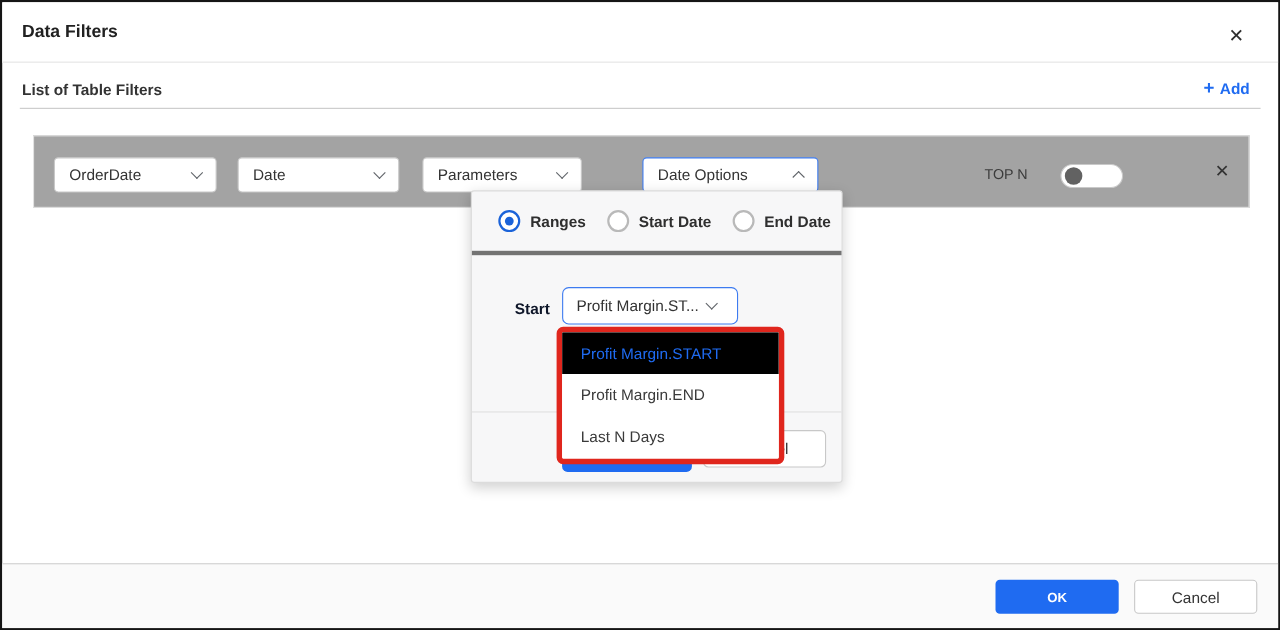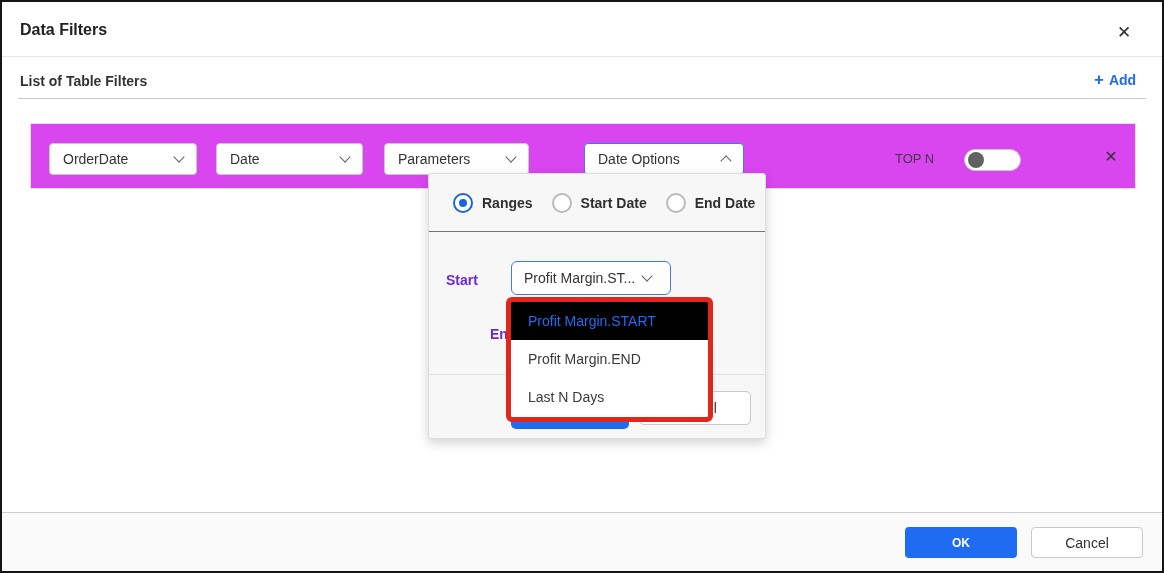--- a/index.html
+++ b/index.html
@@ -15,46 +15,46 @@
   .dlg-close { position:absolute; left:1110px; top:18px; width:24px; height:24px; font-size:17px; color:#2f2f2f;
                display:flex; align-items:center; justify-content:center; cursor:pointer; }
   
   .section-title { position:absolute; left:18px; top:71px; font-size:14px; font-weight:bold; color:#333; }
   .add-btn { position:absolute; left:1092px; top:69px; display:flex; align-items:center; gap:5px; cursor:pointer; }
   .add-plus { font-size:17px; font-weight:bold; color:#1f6bf1; line-height:1; }
   .add-label { font-size:14px; font-weight:bold; color:#1f6bf1; }
   .section-divider { position:absolute; left:16px; right:16px; top:96px; border-top:1px solid #c9c9c9; }
   
   .filter-row { position:absolute; left:28px; top:121px; width:1106px; height:66px;
-                background:#d946ef; border:1px solid #e2e2e2; }
+                background:#a3a3a3; border:1px solid #e2e2e2; }
   .dd { position:absolute; top:19px; height:32px; background:#fff; border:1px solid #c8c8c8; border-radius:4px;
         display:flex; align-items:center; justify-content:space-between; padding:0 13px; font-size:14px; color:#333;
         cursor:pointer; }
   .dd.focused { border:1.5px solid #3d7bf0; }
   .chev { width:8px; height:8px; border-right:1.7px solid #5f6368; border-bottom:1.7px solid #5f6368;
           transform:rotate(45deg); margin-top:-4px; flex:none; margin-left:8px; }
   .chev.up { transform:rotate(-135deg); margin-top:4px; }
   .topn-label { position:absolute; left:864px; top:27px; font-size:13px; color:#3c3c3c; }
   .toggle { position:absolute; left:933px; top:25px; width:57px; height:22px; background:#fff;
             border:1px solid #c9c9c9; border-radius:11px; cursor:pointer; }
   .toggle-knob { position:absolute; left:3px; top:2px; width:16px; height:16px; border-radius:50%; background:#626262; }
   .row-close { position:absolute; left:1068px; top:20px; width:24px; height:24px; font-size:16px; color:#333;
                display:flex; align-items:center; justify-content:center; cursor:pointer; }
   
   .popup { position:absolute; left:426px; top:171px; width:338px; height:266px; background:#f7f7f8;
            border:1px solid #dcdcdc; border-radius:3px; box-shadow:0 4px 12px rgba(0,0,0,0.18); z-index:40; }
-  .radio-row { position:absolute; left:0; top:0; right:0; height:58px; border-bottom:1px solid #737373;
+  .radio-row { position:absolute; left:0; top:0; right:0; height:58px; border-bottom:4px solid #737373;
                display:flex; align-items:center; padding-left:24px; gap:19px; }
   .radio-item { display:flex; align-items:center; gap:9px; cursor:pointer; }
   .radio-circle { width:20px; height:20px; border-radius:50%; border:2px solid #b9b9b9; background:#fff; position:relative; flex:none; }
   .radio-item.selected .radio-circle { border-color:#1b63d9; }
   .radio-item.selected .radio-circle::after { content:""; position:absolute; left:4px; top:4px; width:8px; height:8px;
                border-radius:50%; background:#1b63d9; }
   .radio-label { font-size:14px; font-weight:bold; color:#2f2f2f; }
-  .popup-lbl { position:absolute; font-size:14px; font-weight:bold; color:#6d28d9; }
+  .popup-lbl { position:absolute; font-size:14px; font-weight:bold; color:#0f172a;margin-left:22px; }
   .start-dd { position:absolute; left:82px; top:87px; width:160px; height:34px; background:#fff;
               border:1.5px solid #3d7bf0; border-radius:6px; display:flex; align-items:center;
               justify-content:flex-start; padding:0 12px; font-size:14px; color:#333; cursor:pointer; }
   .popup-footer-divider { position:absolute; left:0; right:0; top:200px; border-top:1px solid #e0e0e0; }
   .apply-btn { position:absolute; left:82px; top:217px; width:118px; height:38px; background:#1f6bf1;
                border:none; border-radius:5px; z-index:5; color:#fff; font-size:14px; cursor:pointer; }
   .popup-cancel-btn { position:absolute; left:210px; top:217px; width:112px; height:34px; background:#fff;
                border:1px solid #c8c8c8; border-radius:5px; z-index:5; font-size:14px; color:#333;
                display:flex; align-items:center; justify-content:center; cursor:pointer;
                font-family:"Liberation Sans", sans-serif; }

